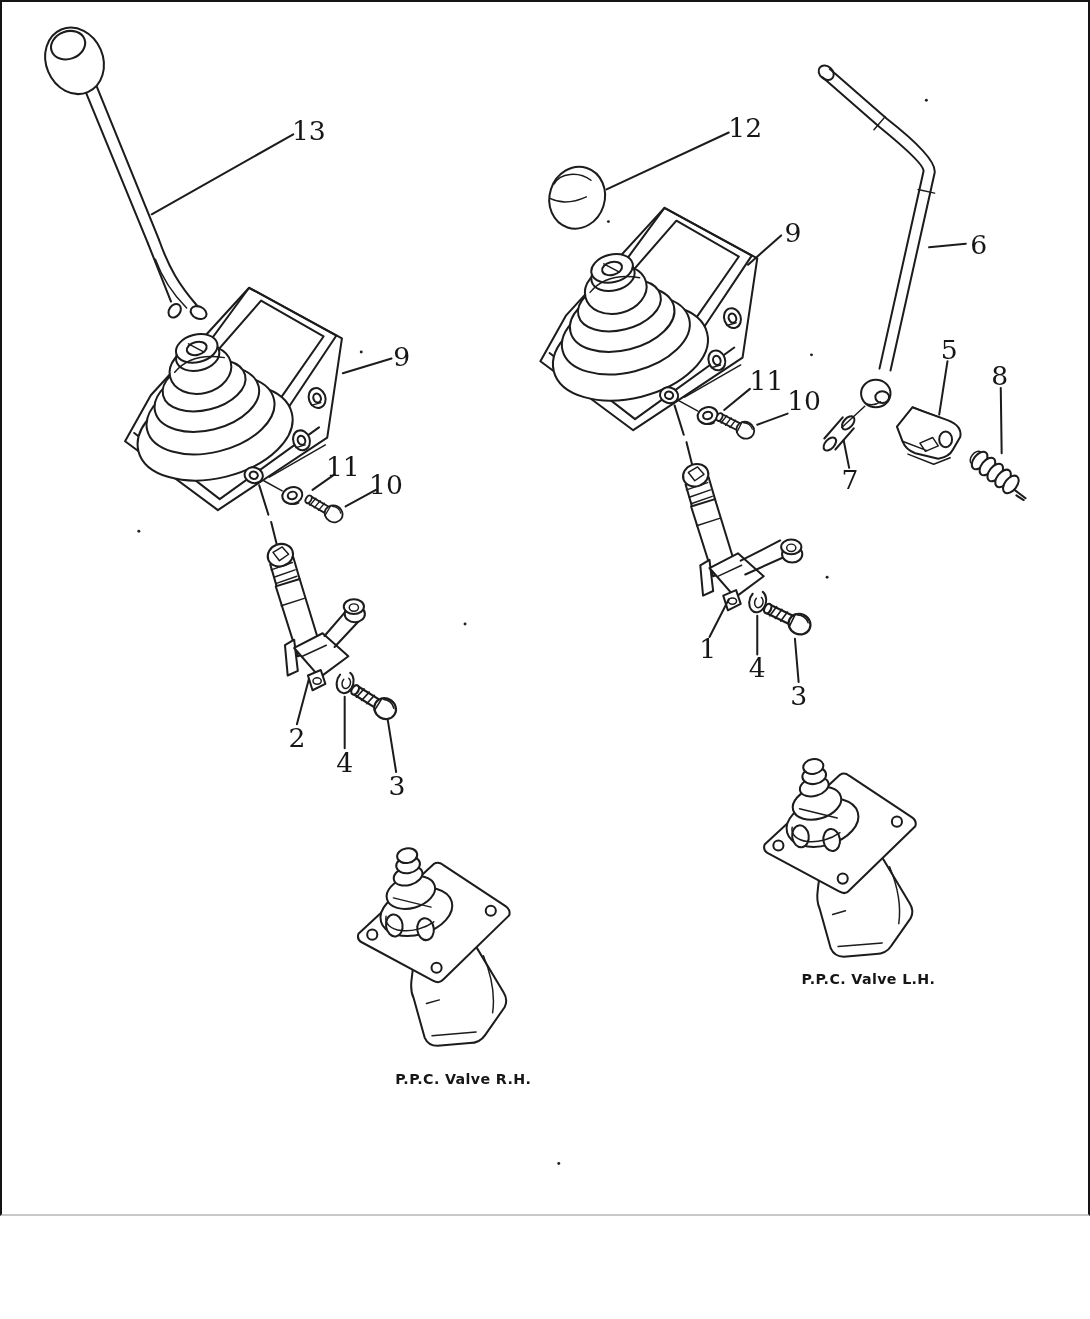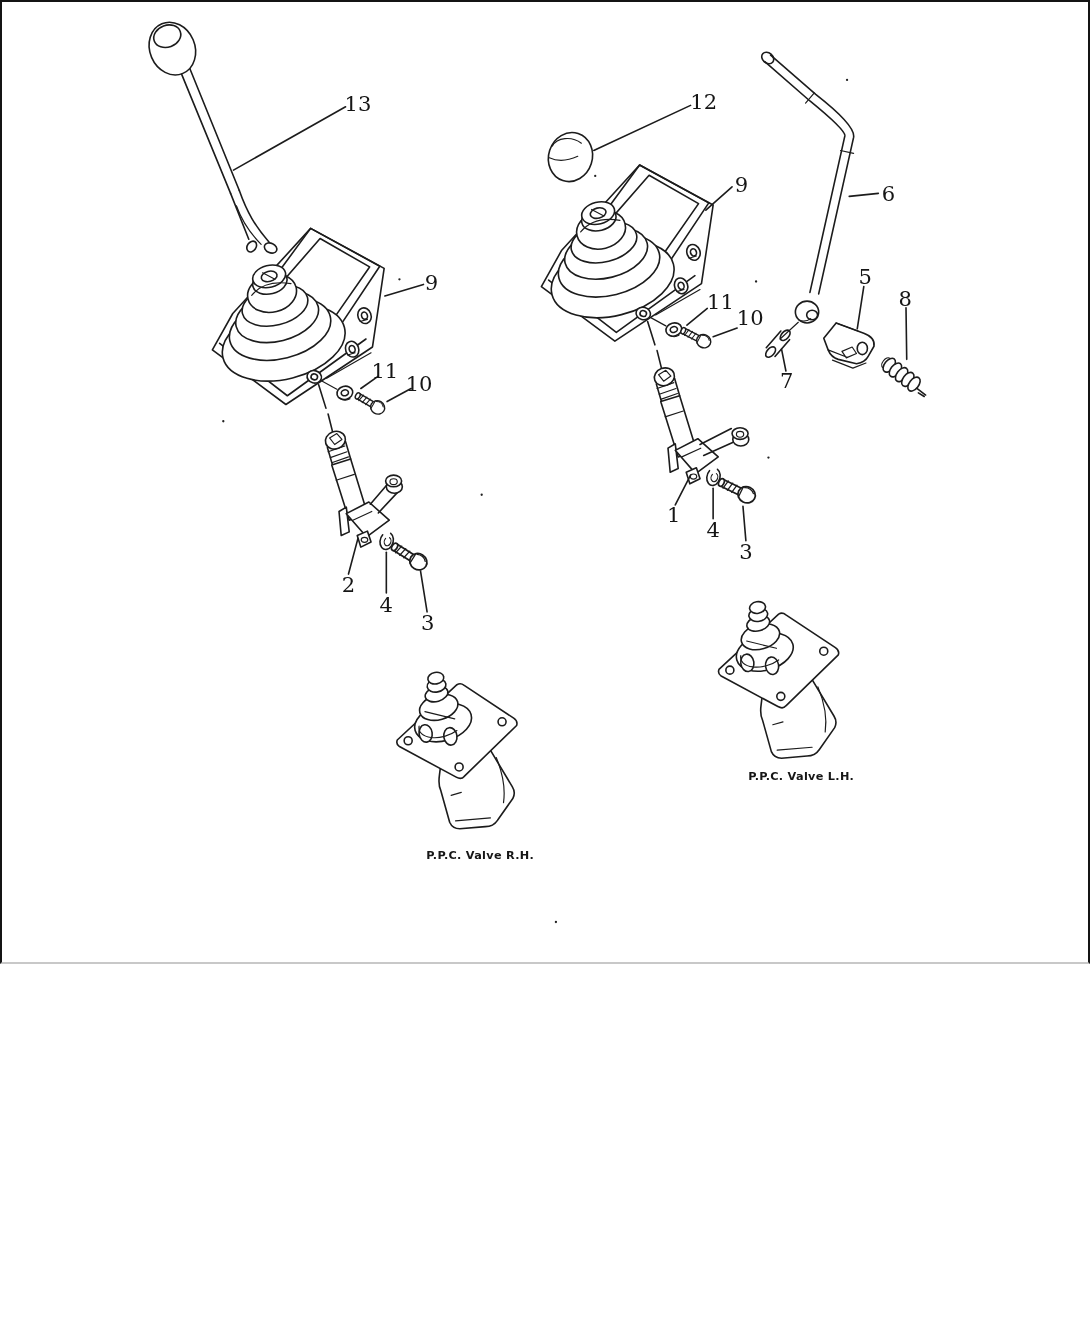--- a/index.html
+++ b/index.html
@@ -1,16 +1,16 @@
 <!DOCTYPE html>
 <html><head>
 <meta charset="utf-8">
 <style>
   html,body{margin:0;padding:0;background:#fff;}
-  #page{position:relative;width:1090px;height:964px;background:#ffffff;box-sizing:border-box;
+  #page{position:relative;width:1090px;height:1216px;background:#ffffff;box-sizing:border-box;
         border:2px solid #141414;border-bottom-color:#c8c8c8;overflow:hidden;}
   svg{display:block;width:100%;height:100%;}
   .ln{fill:none;stroke:#1c1c1c;stroke-width:2.2;stroke-linecap:round;stroke-linejoin:round;}
   .th{stroke-width:1.6;}
   .fw{fill:#ffffff;stroke:#1c1c1c;stroke-width:2.2;stroke-linejoin:round;}
   .callout{font-family:"DejaVu Serif",serif;font-size:29px;fill:#161616;}
   .caption{font-family:"DejaVu Sans",sans-serif;font-size:15.5px;font-weight:bold;fill:#161616;letter-spacing:.4px;}
   .speck{fill:#222;}
 </style>
 </head>

